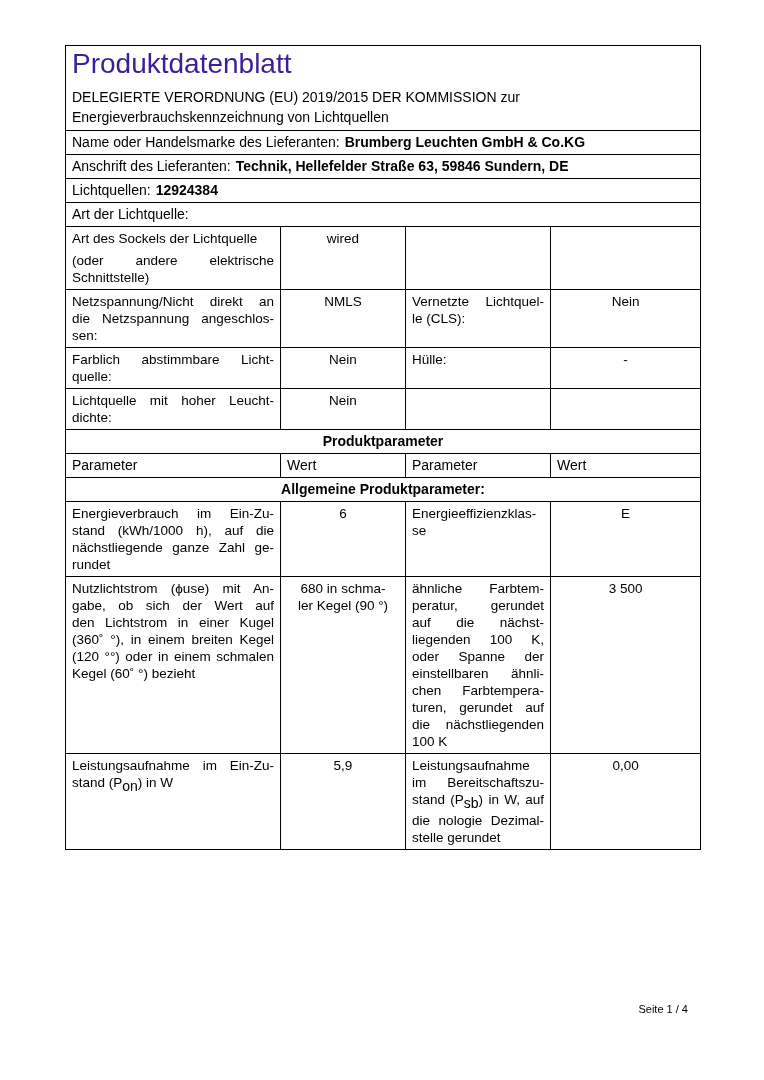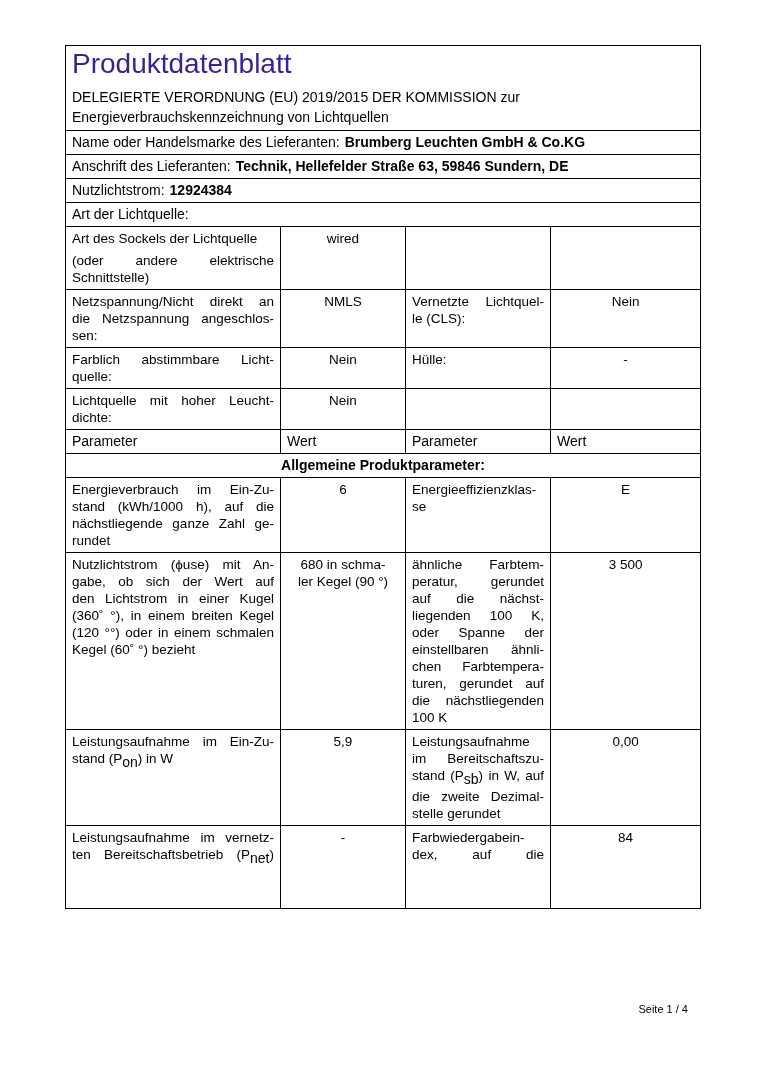--- a/index.html
+++ b/index.html
@@ -80,21 +80,21 @@
           <span class="sub-line">Energieverbrauchskennzeichnung von Lichtquellen</span>
         </td>
       </tr>
     <tr>
           <td class="info-cell" colspan="4"><span class="info-label">Name oder Handelsmarke des Lieferanten:</span><span class="info-value">Brumberg Leuchten GmbH &amp; Co.KG</span></td>
         </tr>
         <tr>
           <td class="info-cell" colspan="4"><span class="info-label">Anschrift des Lieferanten:</span><span class="info-value">Technik, Hellefelder Straße 63, 59846 Sundern, DE</span></td>
         </tr>
         <tr>
-          <td class="info-cell" colspan="4"><span class="info-label">Nutzlichtstrom:</span><span class="info-value">12924384</span></td>
+          <td class="info-cell" colspan="4"><span class="info-label">Lichtquellen:</span><span class="info-value">12924384</span></td>
         </tr>
         <tr>
           <td class="info-cell" colspan="4"><span class="info-label">Art der Lichtquelle:</span></td>
         </tr>
         <tr>
           <td class="lbl">
             <span class="line">Art des Sockels der Lichtquelle</span>
             <span class="pgap"></span>
             <span class="line fill">(oder andere elektrische</span>
             <span class="line">Schnittstelle)</span>
@@ -140,20 +140,23 @@
         <tr>
           <td class="lbl">
             <span class="line fill">Lichtquelle mit hoher Leucht-</span>
             <span class="line">dichte:</span>
           </td>
           <td class="val">
             <span class="line">Nein</span>
           </td>
           <td class="lbl"></td>
           <td class="val"></td>
+        </tr>
+        <tr>
+          <td class="section-cell" colspan="4">Produktparameter</td>
         </tr>
         <tr>
           <td class="colhead">Parameter</td>
           <td class="colhead">Wert</td>
           <td class="colhead">Parameter</td>
           <td class="colhead">Wert</td>
         </tr>
         <tr>
           <td class="section-cell" colspan="4">Allgemeine Produktparameter:</td>
         </tr>
@@ -209,40 +212,24 @@
             <span class="line fill">Leistungsaufnahme im Ein-Zu-</span>
             <span class="line">stand (P<sub>on</sub>) in W</span>
           </td>
           <td class="val">
             <span class="line">5,9</span>
           </td>
           <td class="lbl">
             <span class="line fill">Leistungsaufnahme</span>
             <span class="line fill">im Bereitschaftszu-</span>
             <span class="line fill">stand (P<sub>sb</sub>) in W, auf</span>
-            <span class="line fill">die zweite Dezimal-</span>
+            <span class="line fill">die nologie Dezimal-</span>
             <span class="line">stelle gerundet</span>
           </td>
           <td class="val">
             <span class="line">0,00</span>
-          </td>
-        </tr>
-        <tr class="clipped">
-          <td class="lbl">
-            <span class="line fill">Leistungsaufnahme im vernetz-</span>
-            <span class="line fill">ten Bereitschaftsbetrieb (P<sub>net</sub>)</span>
-          </td>
-          <td class="val">
-            <span class="line">-</span>
-          </td>
-          <td class="lbl">
-            <span class="line fill">Farbwiedergabein-</span>
-            <span class="line fill">dex, auf die</span>
-          </td>
-          <td class="val">
-            <span class="line">84</span>
           </td>
         </tr>
       </tbody>
   </table>
 </div>
 
 <div class="page-footer">Seite 1 / 4</div>
 
 </body></html>

